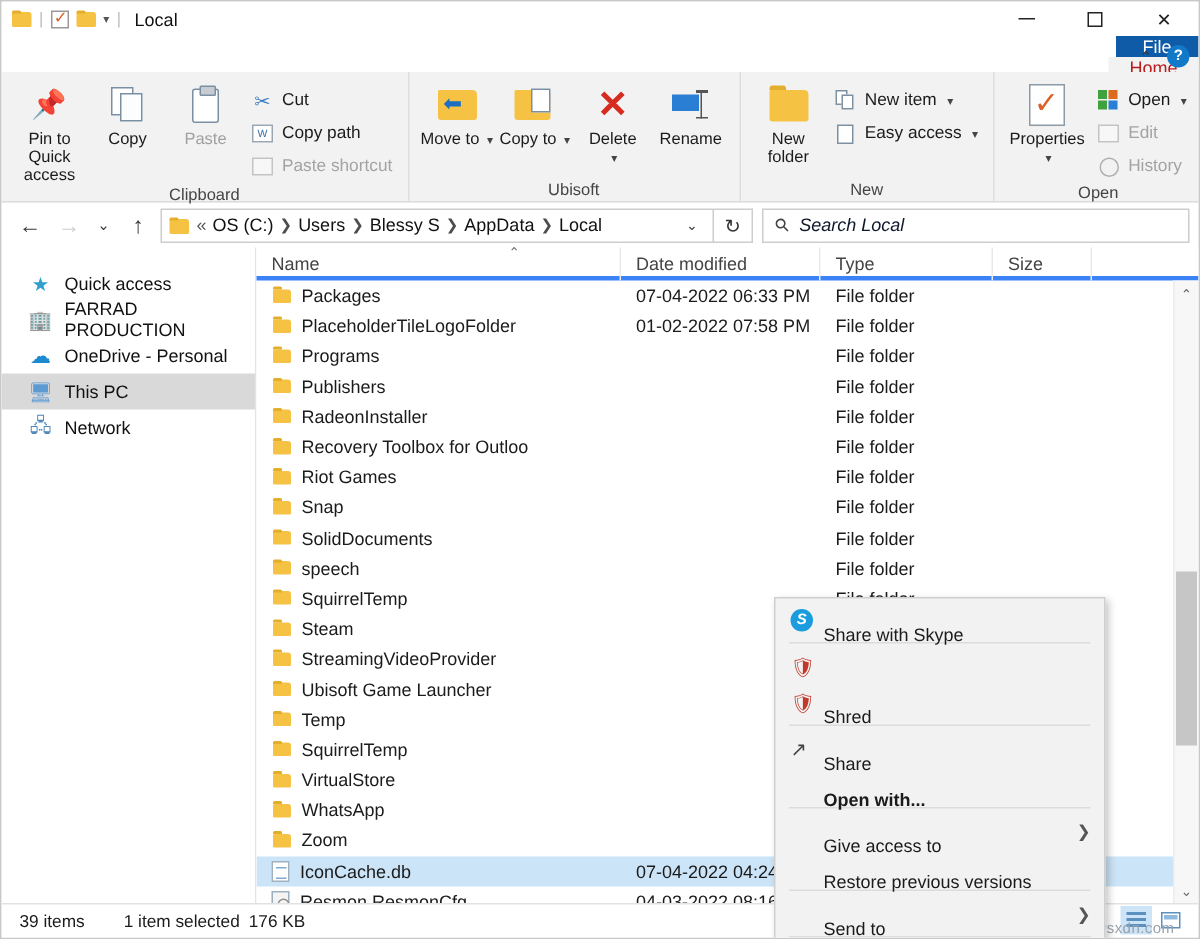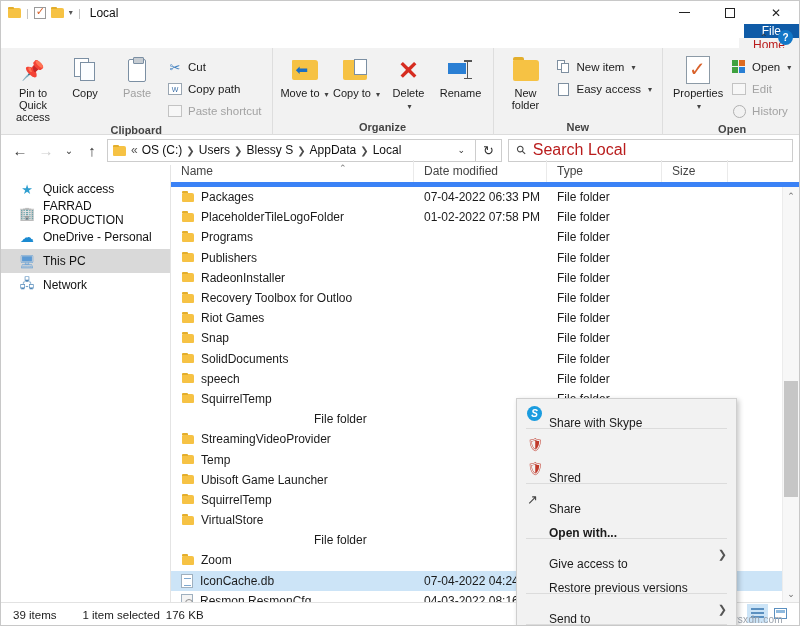--- a/index.html
+++ b/index.html
@@ -37,21 +37,21 @@
   .tab.active { background: #f2f2f2; }
   .ribbon-right { position: absolute; right: 6px; bottom: 3px; display: flex; align-items: center; gap: 10px; }
   .caret-up { font-size: 10px; color: #333; }
   .help-ico { width: 15px; height: 15px; border-radius: 50%; background: #1278c8; color: #fff; font-size: 10px; font-weight: bold; display: flex; align-items: center; justify-content: center; }
 
   
   .ribbon { height: 87px; background: #f2f2f2; border-bottom: 1px solid #dcdcdc; display: flex; position: relative; }
   .rgroup { position: relative; height: 87px; padding: 4px 6px 0 6px; display: flex; flex-direction: column; }
   .rgroup + .rgroup { border-left: 1px solid #dedede; }
   .rgroup .gitems { flex: 1; display: flex; align-items: flex-start; }
-  .glabel { height: 15px; text-align: center; font-size: 11px; color: #444; line-height: 15px; font-weight: bold; }
+  .glabel { height: 15px; text-align: center; font-size: 11px; color: #444; line-height: 15px; }
   .bigbtn { width: 52px; display: flex; flex-direction: column; align-items: center; padding-top: 3px; cursor: default; }
   .bigbtn .bicon { height: 30px; display: flex; align-items: center; justify-content: center; }
   .bigbtn .btxt { font-size: 11px; text-align: center; line-height: 12px; color: #1b1b1b; margin-top: 2px; }
   .bigbtn.disabled .btxt { color: #a0a0a0; }
   .smallcol { display: flex; flex-direction: column; justify-content: flex-start; padding-top: 4px; }
   .smallbtn { height: 22px; display: flex; align-items: center; gap: 5px; padding: 0 4px; font-size: 11.5px; color: #1b1b1b; white-space: nowrap; }
   .smallbtn.disabled { color: #a3a3a3; }
   .smallbtn .sic { width: 16px; height: 16px; display:flex; align-items:center; justify-content:center; }
   .dcaret { font-size: 8px; color: #444; margin-left: 2px; }
 
@@ -101,36 +101,36 @@
   .navbtn.dis { color: #cdcdcd; }
   .navbtn.small { width: 20px; font-size: 10px; }
   .addrbox { flex: 1; height: 23px; border: 1px solid #cdcdcd; display: flex; align-items: center; padding: 0 3px 0 5px; background: #fff; margin-left: 2px; }
   .crumbs { flex: 1; display: flex; align-items: center; gap: 2px; font-size: 12px; color: #111; }
   .crumbs .chev { color: #4d4d4d; font-size: 10px; margin: 0 2px; }
   .crumbs .dbl { color: #555; margin-right: 2px; }
   .addr-caret { padding: 0 7px; font-size: 9px; color: #333; }
   .refresh { width: 26px; height: 23px; border: 1px solid #cdcdcd; border-left: none; display: flex; align-items: center; justify-content: center; font-size: 13px; color: #333; }
   .searchbox { width: 285px; height: 23px; border: 1px solid #cdcdcd; display: flex; align-items: center; gap: 7px; padding-left: 8px; margin-left: 6px; }
   .searchbox .sico { font-size: 12px; color: #444; transform: rotate(-45deg); display:inline-block; }
-  .searchbox .sph { color: #b91c1c; font-size: 16px; }
+  .searchbox .sph { color: #0f172a; font-size: 12px; font-style: italic; }
 
   
   .body { display: flex; height: 437px; }
   .navpane { width: 170px; background: #fff; border-right: 1px solid #e4e4e4; padding-top: 12px; }
   .navitem { height: 24px; display: flex; align-items: center; gap: 8px; padding-left: 18px; font-size: 12px; color: #111; }
   .navitem.selected { background: #d9d9d9; }
   .nic { width: 16px; height: 16px; display: flex; align-items: center; justify-content: center; font-size: 13px; }
   .nic.star { color: #2f9fd0; }
   .nic.bldg { color: #3b78b5; }
   .nic.cloud { color: #1b8ad1; font-size: 14px; }
   .nic.pc { color: #5c9ad4; font-size: 13px; }
   .nic.net { color: #4f87b8; font-size: 13px; }
 
   .filepane { flex: 1; position: relative; background: #fff; }
-  .colhead { height: 22px; display: flex; align-items: flex-end; border-bottom: 5px solid #3b82f6; background: #fff; font-size: 12px; color: #444; position: relative; }
+  .colhead { height: 22px; display: flex; align-items: flex-start; border-bottom: 3px solid #3b82f6; background: #fff; font-size: 12px; color: #444; position: relative; }
   .colhead .sortmark { position: absolute; left: 168px; top: -2px; font-size: 9px; color: #777; }
   .col { padding-left: 10px; height: 22px; line-height: 22px; border-right: 1px solid #eaeaea; }
   .c-name { width: 243px; }
   .c-date { width: 133px; }
   .c-type { width: 115px; }
   .c-size { width: 66px; }
   .c-blank { flex: 1; border-right: none; }
 
   .rows { position: relative; height: 415px; overflow: hidden; }
   .row { height: 20.2px; display: flex; align-items: center; font-size: 12px; color: #1b1b1b; }
@@ -294,21 +294,21 @@
         <div class="bigbtn">
           <div class="bicon">
               <span class="ic-rename">
                 <span class="rbox"></span>
                 <span class="rbar"></span>
               </span>
             </div>
           <div class="btxt">Rename</div>
         </div>
       </div>
-      <div class="glabel">Organize</div>
+      <div class="glabel">Ubisoft</div>
     </div>
 
     <div class="rgroup">
       <div class="gitems">
         <div class="bigbtn">
           <div class="bicon">
               <span class="ic-folder-big"></span>
             </div>
           <div class="btxt">New folder</div>
         </div>
@@ -532,70 +532,78 @@
           <div class="row">
             <div class="cell cell-name">
               <span class="rowfolder"></span>
               <span>SquirrelTemp</span>
             </div>
             <div class="cell cell-date"></div>
             <div class="cell cell-type">File folder</div>
             <div class="cell cell-size"></div>
           </div>
           <div class="row">
+            <div class="cell cell-name">
+              <span class="rowfolder"></span>
+              <span>Steam</span>
+            </div>
             <div class="cell cell-date"></div>
             <div class="cell cell-type">File folder</div>
             <div class="cell cell-size"></div>
           </div>
           <div class="row">
             <div class="cell cell-name">
               <span class="rowfolder"></span>
               <span>StreamingVideoProvider</span>
             </div>
             <div class="cell cell-date"></div>
             <div class="cell cell-type">File folder</div>
             <div class="cell cell-size"></div>
           </div>
           <div class="row">
             <div class="cell cell-name">
               <span class="rowfolder"></span>
+              <span>Ubisoft Game Launcher</span>
+            </div>
+            <div class="cell cell-date"></div>
+            <div class="cell cell-type">File folder</div>
+            <div class="cell cell-size"></div>
+          </div>
+          <div class="row">
+            <div class="cell cell-name">
+              <span class="rowfolder"></span>
               <span>Temp</span>
             </div>
             <div class="cell cell-date"></div>
             <div class="cell cell-type">File folder</div>
             <div class="cell cell-size"></div>
           </div>
           <div class="row">
             <div class="cell cell-name">
               <span class="rowfolder"></span>
-              <span>Ubisoft Game Launcher</span>
-            </div>
-            <div class="cell cell-date"></div>
-            <div class="cell cell-type">File folder</div>
-            <div class="cell cell-size"></div>
-          </div>
-          <div class="row">
-            <div class="cell cell-name">
-              <span class="rowfolder"></span>
               <span>SquirrelTemp</span>
             </div>
             <div class="cell cell-date"></div>
             <div class="cell cell-type">File folder</div>
             <div class="cell cell-size"></div>
           </div>
           <div class="row">
             <div class="cell cell-name">
               <span class="rowfolder"></span>
               <span>VirtualStore</span>
             </div>
             <div class="cell cell-date"></div>
             <div class="cell cell-type">File folder</div>
             <div class="cell cell-size"></div>
           </div>
           <div class="row">
+            <div class="cell cell-name">
+              <span class="rowfolder"></span>
+              <span>WhatsApp</span>
+            </div>
             <div class="cell cell-date"></div>
             <div class="cell cell-type">File folder</div>
             <div class="cell cell-size"></div>
           </div>
           <div class="row">
             <div class="cell cell-name">
               <span class="rowfolder"></span>
               <span>Zoom</span>
             </div>
             <div class="cell cell-date"></div>

